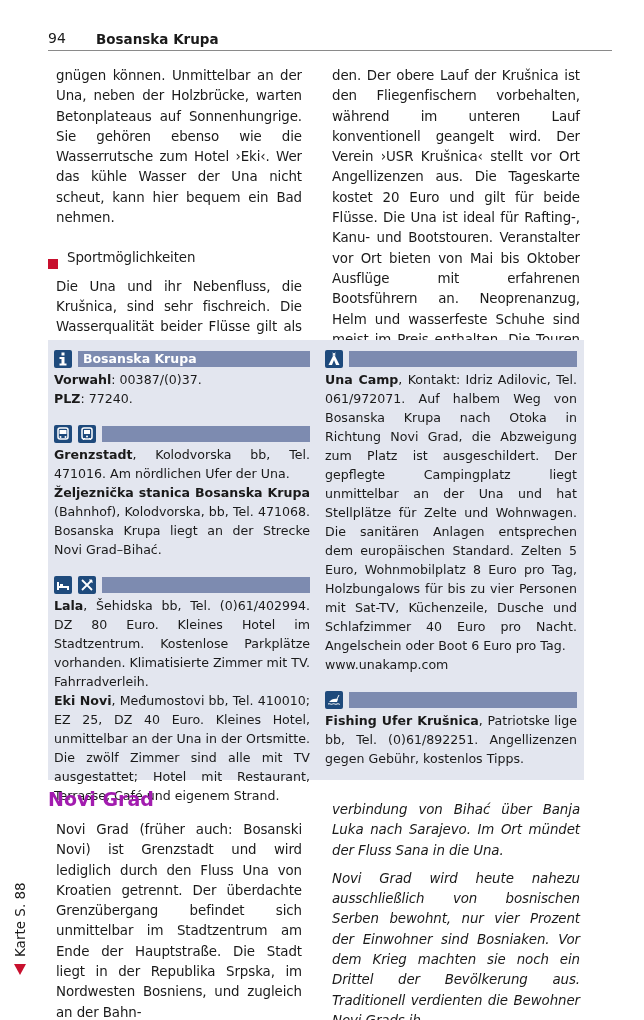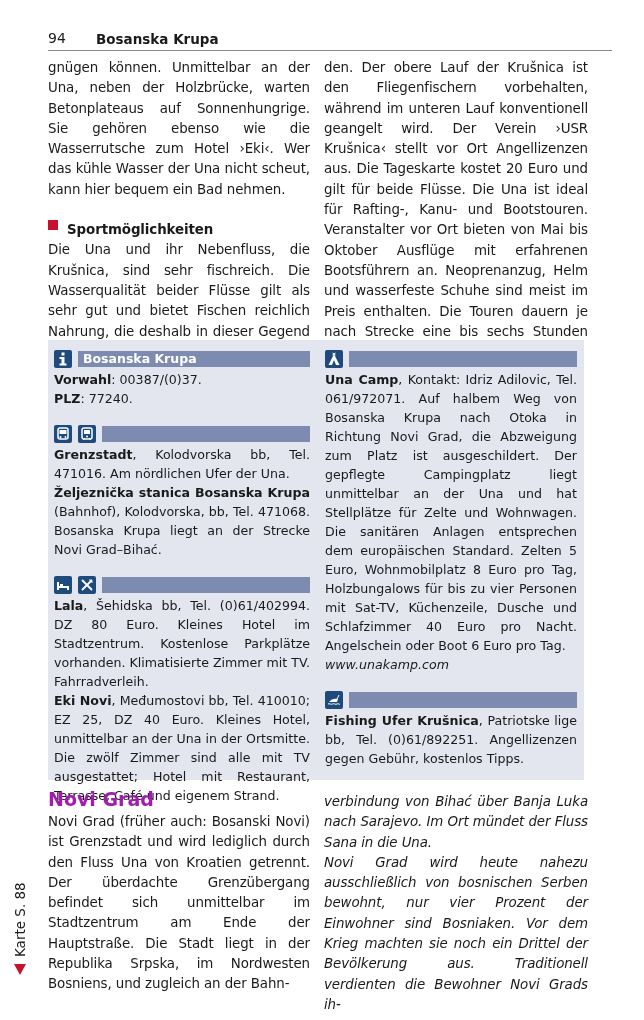--- a/index.html
+++ b/index.html
@@ -8,25 +8,25 @@
       font-family: "DejaVu Sans", sans-serif; color: #1a1a1a;
     }
     .header {
       position: absolute; left: 48px; top: 30px; width: 564px; height: 20px;
       border-bottom: 1.5px solid #8a8a8a;
     }
     .page-num { position: absolute; left: 0; top: 0; font-size: 14px; }
     .running-title { position: absolute; left: 48px; top: 1px; font-size: 13.5px; font-weight: bold; }
 
     .col { position: absolute; font-size: 13.4px; line-height: 20.3px; text-align: justify; letter-spacing: -0.1px; }
-    .col p { margin: 0; }
+    .col p { margin: 8px; }
     .left-top { left: 48px; top: 58px; width: 262px; }
     .right-top { left: 324px; top: 58px; width: 264px; }
 
-    .subhead { display: flex; align-items: flex-start; font-weight: bold; margin-top: 20px; }
+    .subhead { display: flex; align-items: flex-end; font-weight: normal; margin-top: 20px; }
     .red-square { width: 10px; height: 10px; background: #c8102e; margin-right: 9px; display: inline-block; }
 
     .infobox {
       position: absolute; left: 48px; top: 340px; width: 536px; height: 440px;
       background: #e3e6ef;
     }
     .ibcol { position: absolute; font-size: 12.6px; line-height: 19px; text-align: justify; }
     .ib-left { left: 6px; top: 10px; width: 256px; }
     .ib-right { left: 277px; top: 10px; width: 252px; }
     .ib-head { display: flex; align-items: center; height: 18px; margin-bottom: 2px; }
@@ -34,21 +34,21 @@
       flex: 1; height: 16px; background: #7d8bb0; color: #ffffff; font-weight: bold;
       font-size: 12.5px; line-height: 16px; padding-left: 5px;
     }
     .icon-box {
       width: 18px; height: 18px; background: #1e4a7c; border-radius: 2px; margin-right: 6px;
       display: inline-flex; align-items: center; justify-content: center; flex: none;
     }
     .icon-box svg { display: block; }
     .ib-gap { height: 17px; }
     .b { font-weight: bold; }
-    .url { font-style: italic; }
+    .url { }
 
     .section-title {
       position: absolute; left: 48px; top: 788px; font-size: 19px; font-weight: bold; color: #a21caf;
     }
     .left-bottom { left: 48px; top: 812px; width: 262px; }
     .right-bottom { left: 324px; top: 792px; width: 264px; font-style: italic; }
 
     .map-ref {
       position: absolute; left: 12px; top: 975px; transform-origin: left top; transform: rotate(-90deg);
       font-size: 13.5px; white-space: nowrap; display: flex; align-items: center;

